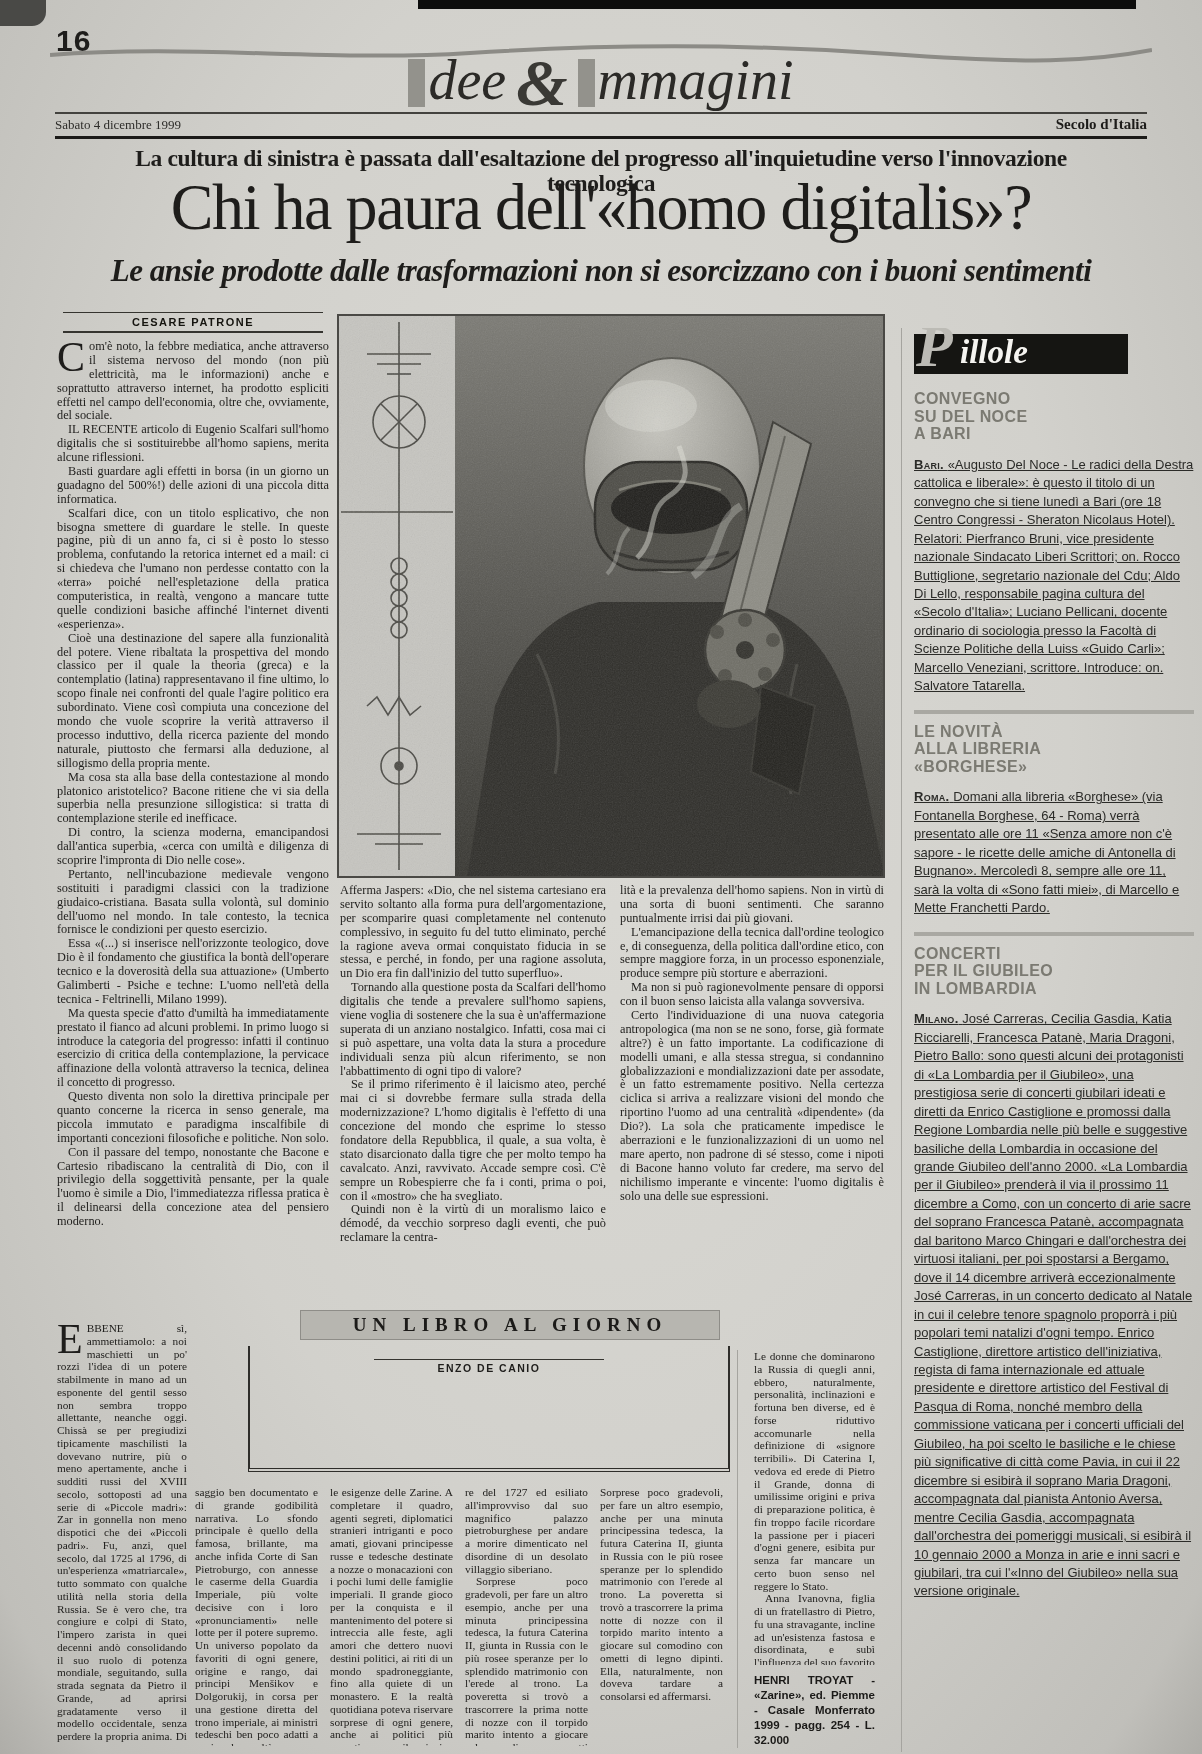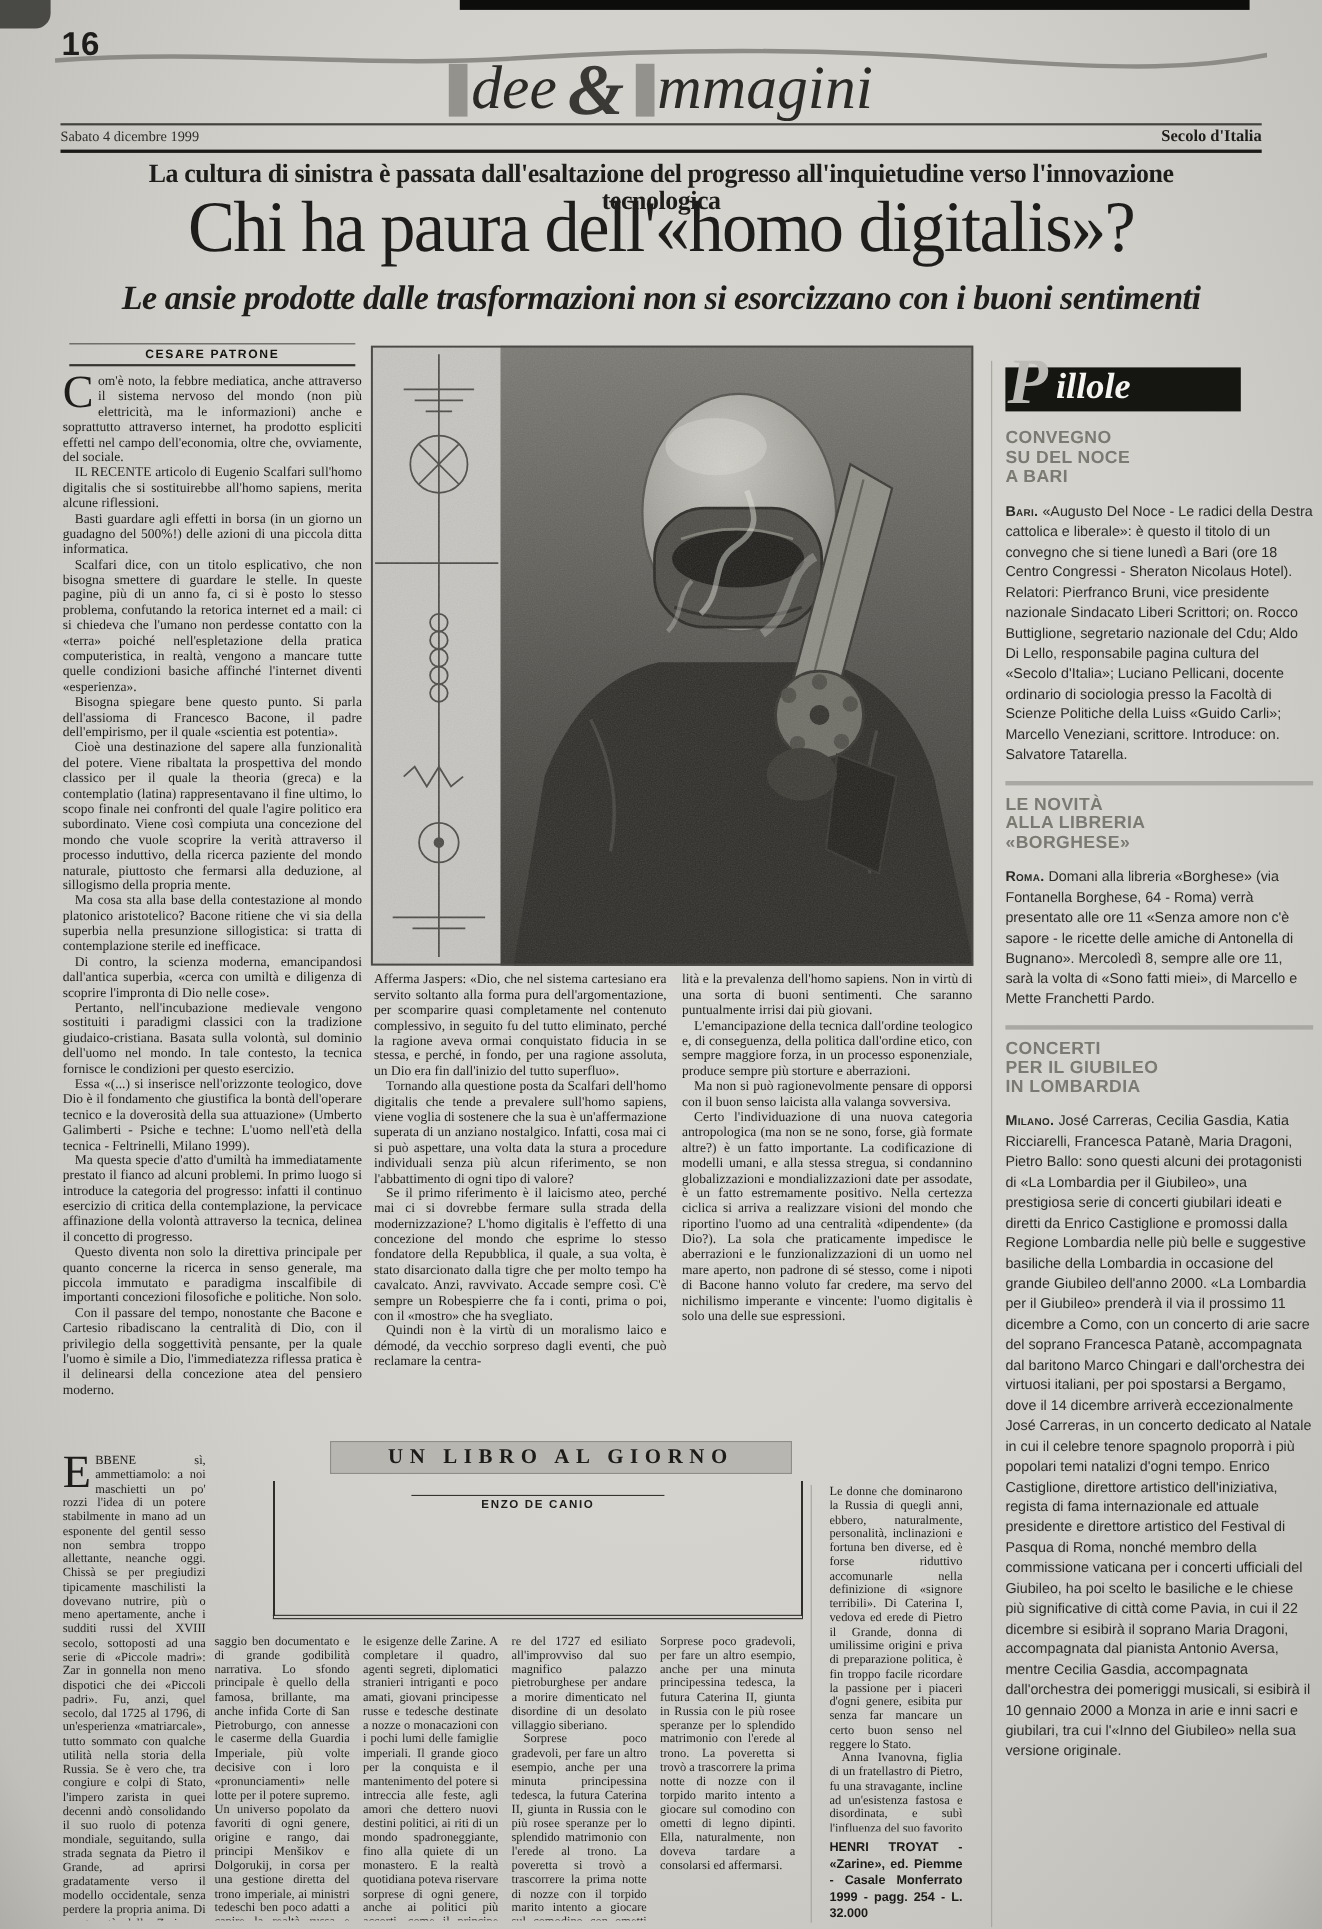--- a/index.html
+++ b/index.html
@@ -37,21 +37,21 @@
   #photo{left:337px;top:314px;width:548px;height:564px;}
   #colA{left:340px;top:884px;width:266px;height:426px;}
   #colB{left:620px;top:884px;width:264px;height:426px;}
   
   #sidebar{left:901px;top:328px;width:280px;height:1424px;padding-left:12px;border-left:1px solid #a5a49f;overflow:hidden;}
   .pillole{position:relative;width:214px;height:40px;background:#151512;margin:6px 0 16px 0;}
   .pillole .big-p{position:absolute;left:2px;top:-18px;font:italic bold 60px/1 "Liberation Serif",serif;color:#bcbbb5;}
   .pillole .rest{position:absolute;left:46px;top:0px;font:italic bold 33px/1.1 "Liberation Serif",serif;color:#f5f4f0;}
   .sb-rule{height:4px;background:#a9a8a2;margin:14px 0 9px;}
   .sb-title{font:bold 16px/1.1 "Liberation Sans",sans-serif;color:#7b7a72;white-space:pre-line;letter-spacing:.4px;margin-bottom:8px;}
-  .sb-body{font:13px/1.42 "Liberation Sans",sans-serif;color:#2b2b28;text-align:left;}
+  .sb-body{font:13px/1.42 "Liberation Sans",sans-serif;color:#2b2b28;text-align:left;text-decoration:underline;}
   .sb-city{font-weight:bold;font-variant:small-caps;letter-spacing:.3px;}
   
   #introcol{left:57px;top:1322px;width:130px;height:424px;font-size:11.3px;}
   #banner{left:300px;top:1310px;width:418px;height:28px;background:#b7b6b0;border:1px solid #8e8d88;
           text-align:center;font:bold 19px/28px "Liberation Serif",serif;letter-spacing:6px;color:#1c1b19;}
   #bheadbox{left:248px;top:1346px;width:482px;height:126px;border-left:2px solid #2e2d2a;border-right:2px solid #2e2d2a;
             border-bottom:4px double #2e2d2a;box-sizing:border-box;padding-top:6px;}
   #bheadline{text-align:center;font:400 33px/1.07 "Liberation Serif",serif;letter-spacing:-0.5px;}
   #bbyline{width:230px;margin:7px auto 0;border-top:1px solid #35342f;border-bottom:0;
            text-align:center;font:bold 10.5px "Liberation Sans",sans-serif;letter-spacing:1.5px;padding-top:2px;}
@@ -87,21 +87,20 @@
   <div class="abs" id="headline">Chi ha paura dell'«homo digitalis»?</div>
   <div class="abs" id="subhead">Le ansie prodotte dalle trasformazioni non si esorcizzano con i buoni sentimenti</div>
 
   <div class="abs newscol dropcap" id="col1">
     <div class="byline">CESARE PATRONE</div>
     <div class="paras">
         <p>Com'è noto, la febbre mediatica, anche attraverso il sistema nervoso del mondo (non più elettricità, ma le informazioni) anche e soprattutto attraverso internet, ha prodotto espliciti effetti nel campo dell'economia, oltre che, ovviamente, del sociale.</p>
         <p>IL RECENTE articolo di Eugenio Scalfari sull'homo digitalis che si sostituirebbe all'homo sapiens, merita alcune riflessioni.</p>
         <p>Basti guardare agli effetti in borsa (in un giorno un guadagno del 500%!) delle azioni di una piccola ditta informatica.</p>
         <p>Scalfari dice, con un titolo esplicativo, che non bisogna smettere di guardare le stelle. In queste pagine, più di un anno fa, ci si è posto lo stesso problema, confutando la retorica internet ed a mail: ci si chiedeva che l'umano non perdesse contatto con la «terra» poiché nell'espletazione della pratica computeristica, in realtà, vengono a mancare tutte quelle condizioni basiche affinché l'internet diventi «esperienza».</p>
-        <p>Bisogna spiegare bene questo punto. Si parla dell'assioma di Francesco Bacone, il padre dell'empirismo, per il quale «scientia est potentia».</p>
         <p>Cioè una destinazione del sapere alla funzionalità del potere. Viene ribaltata la prospettiva del mondo classico per il quale la theoria (greca) e la contemplatio (latina) rappresentavano il fine ultimo, lo scopo finale nei confronti del quale l'agire politico era subordinato. Viene così compiuta una concezione del mondo che vuole scoprire la verità attraverso il processo induttivo, della ricerca paziente del mondo naturale, piuttosto che fermarsi alla deduzione, al sillogismo della propria mente.</p>
         <p>Ma cosa sta alla base della contestazione al mondo platonico aristotelico? Bacone ritiene che vi sia della superbia nella presunzione sillogistica: si tratta di contemplazione sterile ed inefficace.</p>
         <p>Di contro, la scienza moderna, emancipandosi dall'antica superbia, «cerca con umiltà e diligenza di scoprire l'impronta di Dio nelle cose».</p>
         <p>Pertanto, nell'incubazione medievale vengono sostituiti i paradigmi classici con la tradizione giudaico-cristiana. Basata sulla volontà, sul dominio dell'uomo nel mondo. In tale contesto, la tecnica fornisce le condizioni per questo esercizio.</p>
         <p>Essa «(...) si inserisce nell'orizzonte teologico, dove Dio è il fondamento che giustifica la bontà dell'operare tecnico e la doverosità della sua attuazione» (Umberto Galimberti - Psiche e techne: L'uomo nell'età della tecnica - Feltrinelli, Milano 1999).</p>
         <p>Ma questa specie d'atto d'umiltà ha immediatamente prestato il fianco ad alcuni problemi. In primo luogo si introduce la categoria del progresso: infatti il continuo esercizio di critica della contemplazione, la pervicace affinazione della volontà attraverso la tecnica, delinea il concetto di progresso.</p>
         <p>Questo diventa non solo la direttiva principale per quanto concerne la ricerca in senso generale, ma piccola immutato e paradigma inscalfibile di importanti concezioni filosofiche e politiche. Non solo.</p>
         <p>Con il passare del tempo, nonostante che Bacone e Cartesio ribadiscano la centralità di Dio, con il privilegio della soggettività pensante, per la quale l'uomo è simile a Dio, l'immediatezza riflessa pratica è il delinearsi della concezione atea del pensiero moderno.</p>
       </div>
   </div>

